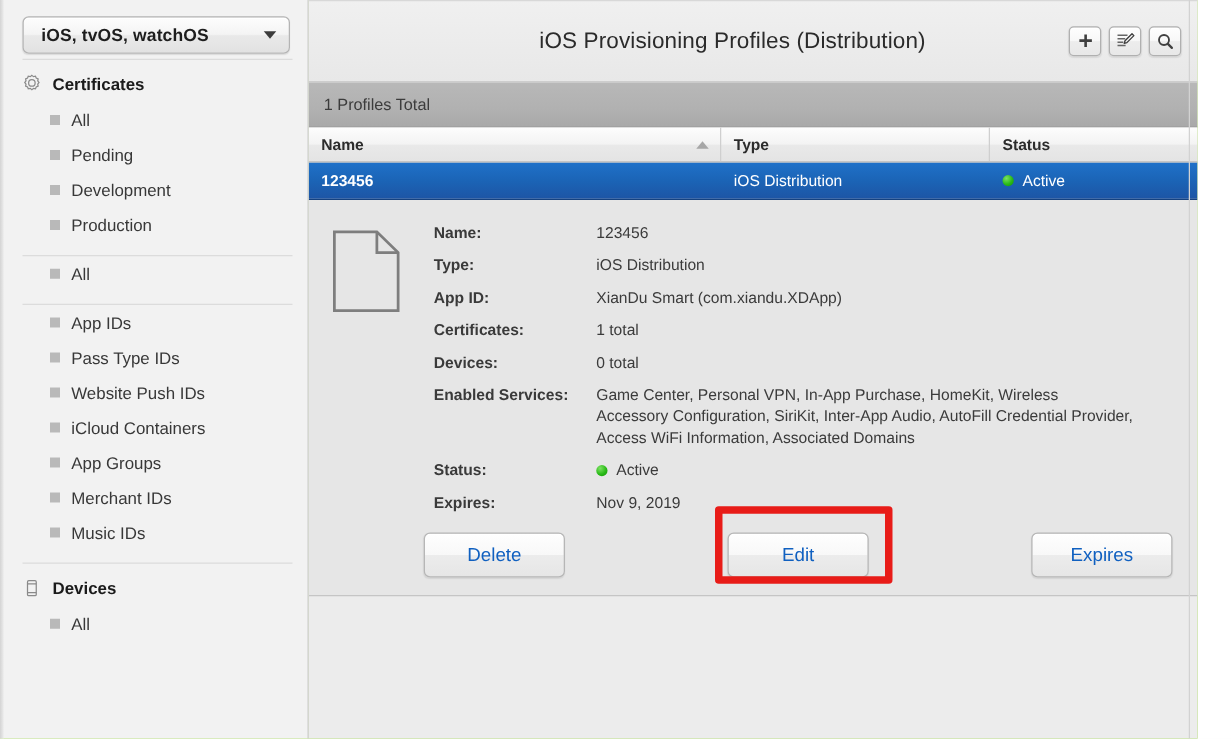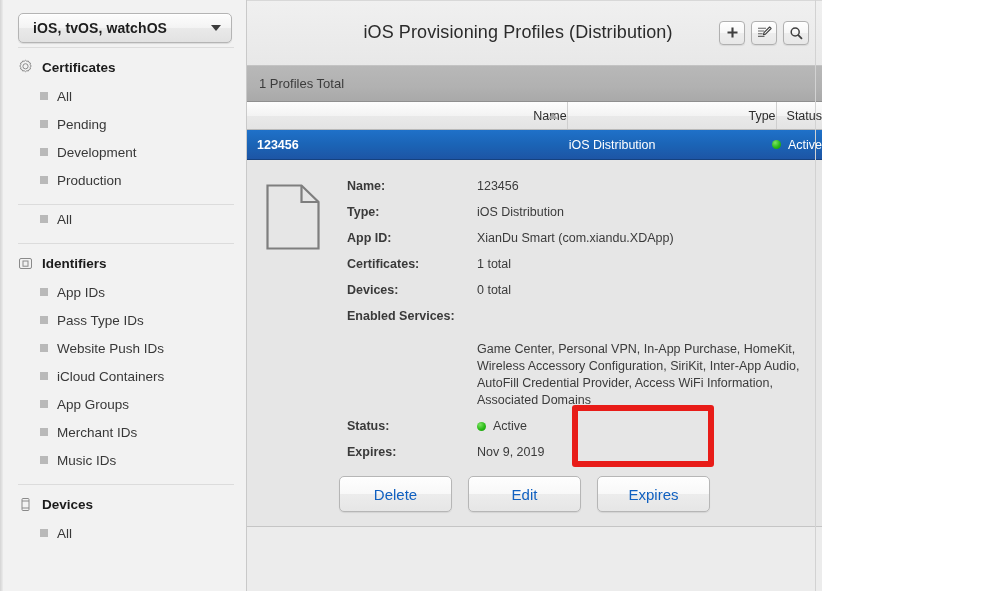--- a/index.html
+++ b/index.html
@@ -7,21 +7,21 @@
   html, body {
     margin: 0; padding: 0;
     width: 985px; height: 591px;
     overflow: hidden;
     font-family: "Liberation Sans", sans-serif;
     background: #ffffff;
     -webkit-font-smoothing: antialiased;
   }
   #app {
     position: relative;
-    width: 822px; height: 591px;
+    width: 958px; height: 591px;
     display: flex;
     background: #84cc16;
   }
 
   
   #sidebar {
     width: 247px;
     height: 591px;
     background: #f2f2f2;
     border-right: 1px solid #c9c9c9;
@@ -174,26 +174,25 @@
     background: linear-gradient(to bottom,#fdfdfd 0%,#f3f3f3 50%,#e9e9e9 51%,#e4e4e4 100%);
     border-bottom: 1px solid #b9b9b9;
     display: flex;
     align-items: stretch;
     position: relative;
   }
   .col {
     display: flex;
     align-items: center;
     font-size: 12.5px;
-    font-weight: normal;
+    font-weight: bold;
     color: #2c2c2c;
     padding-left: 10px;
     border-right: 1px solid #cfcfcf;
     position: relative;
-    justify-content: flex-end;
   }
   .col-name  { width: 330px; }
   .col-type  { width: 215px; }
   .col-status{ flex: 1; border-right: none; }
   .sort-asc {
     position: absolute;
     right: 9px; top: 50%;
     margin-top: -3px;
     width: 0; height: 0;
     border-left: 5px solid transparent;
@@ -256,20 +255,21 @@
     line-height: 17px;
     max-width: 440px;
   }
   .f-value.status-val { display: flex; align-items: center; }
 
   .btn-row {
     display: flex;
     gap: 16px;
     margin-top: 15px;
     margin-left: 0;
+    justify-content: space-between;
   }
   .gbtn {
     width: 113px; height: 36px;
     border: 1px solid #b6b6b6;
     border-radius: 5px;
     background: linear-gradient(to bottom,#fefefe 0%,#f8f8f8 50%,#ececec 51%,#e6e6e6 100%);
     box-shadow: 0 1px 1px rgba(0,0,0,.08), inset 0 1px 0 #fff;
     color: #1060c0;
     font-size: 15px;
     display: flex;
@@ -342,29 +342,20 @@
       <div class="nav-sep" style="margin-top:10px;"></div>
       <div class="nav-group">
         <div class="nav-item">
           <span class="nav-bullet"></span>
           <span class="nav-label">All</span>
         </div>
       </div>
 
       <div class="nav-sep" style="margin-top:10px;"></div>
       <div class="nav-group">
-        <div class="group-header">
-          <span class="g-icon">
-            <svg width="17" height="17" viewBox="0 0 17 17">
-              <rect x="2.5" y="3.5" width="12" height="10" rx="1.5" fill="none" stroke="#8a8a8a" stroke-width="1"></rect>
-              <rect x="6" y="6" width="5" height="5.2" fill="none" stroke="#8a8a8a" stroke-width="1"></rect>
-            </svg>
-          </span>
-          <span class="g-label">Identifiers</span>
-        </div>
         <div class="nav-item">
           <span class="nav-bullet"></span>
           <span class="nav-label">App IDs</span>
         </div>
         <div class="nav-item">
           <span class="nav-bullet"></span>
           <span class="nav-label">Pass Type IDs</span>
         </div>
         <div class="nav-item">
           <span class="nav-bullet"></span>
@@ -497,21 +488,21 @@
           <div class="f-value">1 total</div>
         </div>
 
         <div class="field-row">
           <div class="f-label">Devices:</div>
           <div class="f-value">0 total</div>
         </div>
 
         <div class="field-row">
           <div class="f-label">Enabled Services:</div>
-          <div class="f-value" style="max-width:430px;margin-top:33px;">Game Center, Personal VPN, In-App Purchase, HomeKit, Wireless Accessory Configuration, SiriKit, Inter-App Audio, AutoFill Credential Provider, Access WiFi Information, Associated Domains</div>
+          <div class="f-value" style="max-width:430px;">Game Center, Personal VPN, In-App Purchase, HomeKit, Wireless Accessory Configuration, SiriKit, Inter-App Audio, AutoFill Credential Provider, Access WiFi Information, Associated Domains</div>
         </div>
 
         <div class="field-row">
           <div class="f-label">Status:</div>
           <div class="f-value status-val">
             <span class="dot"></span>
             <span>Active</span>
           </div>
         </div>
 

